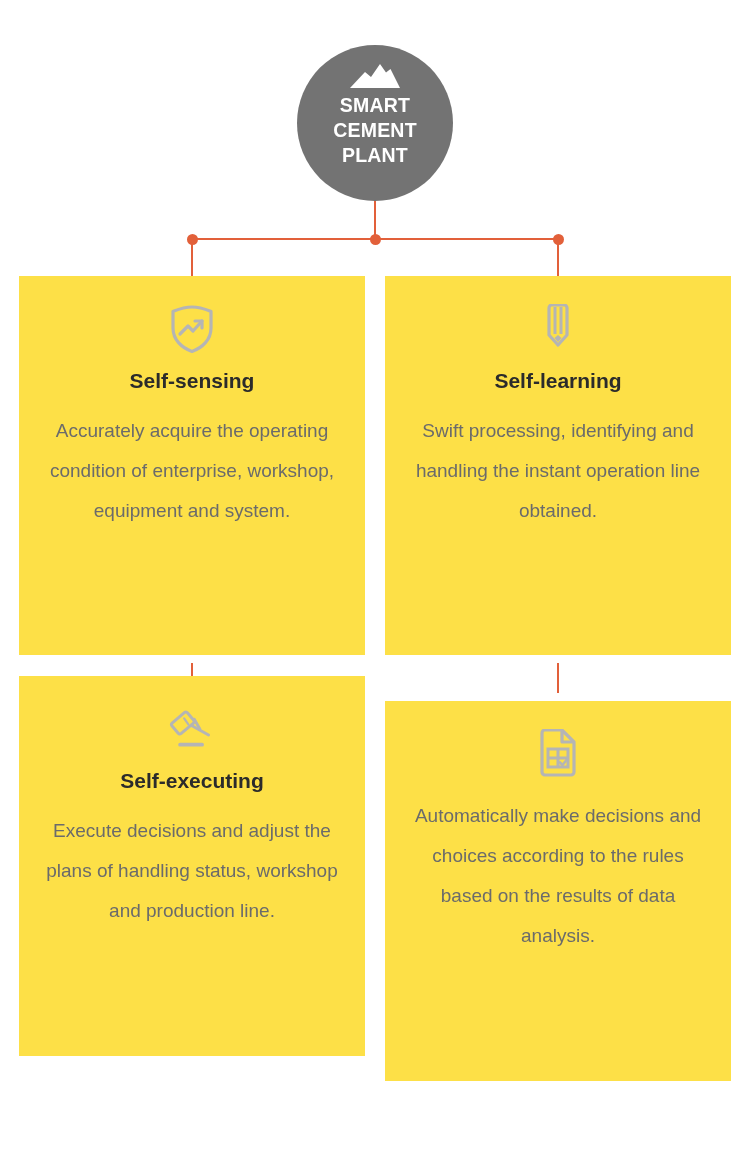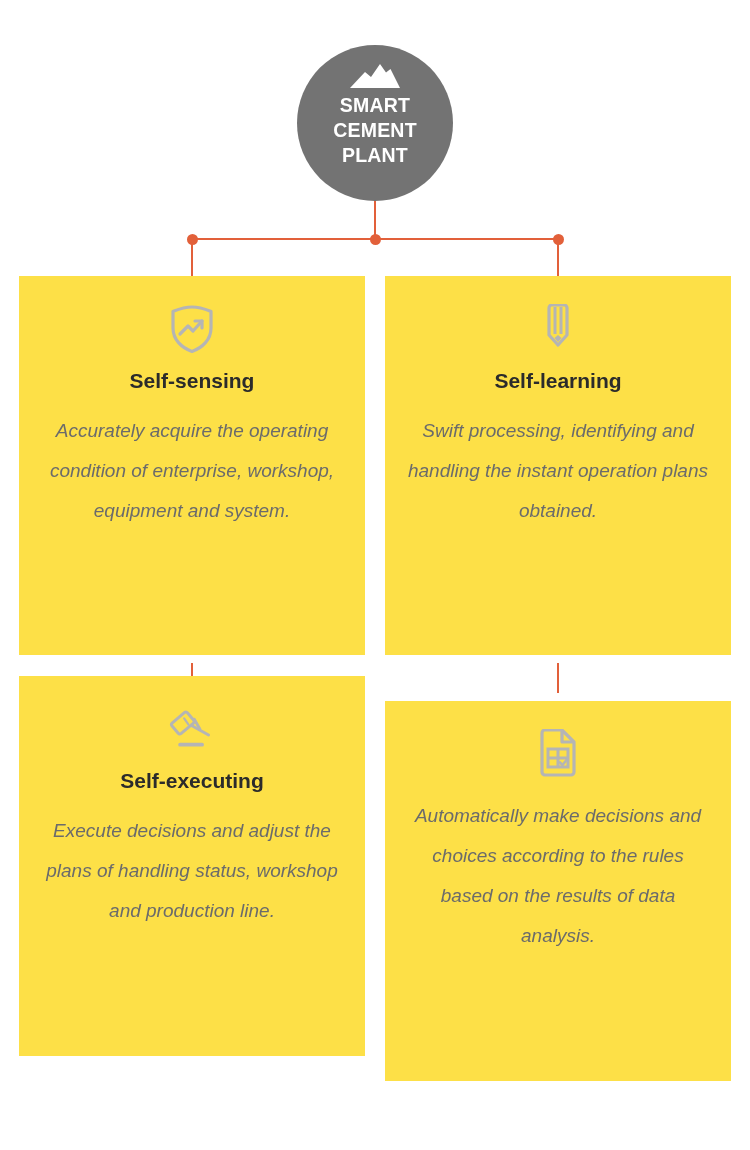--- a/index.html
+++ b/index.html
@@ -111,21 +111,20 @@
   }
   .card-desc {
     margin-top: 17px;
     font-size: 19px;
     color: #6b6b6b;
     text-align: center;
     line-height: 40px;
     padding: 0 20px;
     box-sizing: border-box;
     width: 100%;
-    font-style: italic;
   }
 </style>
 </head>
 <body>
 
 <div class="conn-v" id="stem-hub"></div>
 <div class="conn-h" id="bus"></div>
 <div class="conn-dot" id="dot-left"></div>
 <div class="conn-dot" id="dot-mid"></div>
 <div class="conn-dot" id="dot-right"></div>
@@ -154,21 +153,21 @@
 </div>
 
 <div class="card" id="card-self-learning">
   <svg class="card-icon" viewBox="0 0 46 50" aria-hidden="true">
     <path d="M14 4 C14 2.3 15.3 1 17 1 L29 1 C30.7 1 32 2.3 32 4 L32 31 L23 41 L14 31 Z" fill="none" stroke="#b5b5b5" stroke-width="3.2" stroke-linejoin="round"></path>
     <line x1="20" y1="3" x2="20" y2="30" stroke="#b5b5b5" stroke-width="3"></line>
     <line x1="26" y1="3" x2="26" y2="30" stroke="#b5b5b5" stroke-width="3"></line>
     <path d="M19.5 34 L23 31 L26.5 34 L23 38 Z" fill="#b5b5b5"></path>
   </svg>
   <div class="card-title">Self-learning</div>
-  <div class="card-desc">Swift processing, identifying and handling the instant operation plans obtained.</div>
+  <div class="card-desc">Swift processing, identifying and handling the instant operation line obtained.</div>
 </div>
 
 <div class="card" id="card-self-executing">
   <svg class="card-icon" viewBox="0 0 50 50" aria-hidden="true">
     <g stroke="#b5b5b5" stroke-width="3.2" fill="none" stroke-linejoin="round" stroke-linecap="round">
       <rect x="4" y="11" width="22" height="15" rx="2.5" transform="rotate(-40 15 18.5)"></rect>
       <path d="M24 21 L43 31.5"></path>
       <path d="M27.5 14.5 L33.5 25" stroke-width="3.2"></path>
       <line x1="12" y1="42" x2="36" y2="42" stroke-width="4"></line>
     </g>

